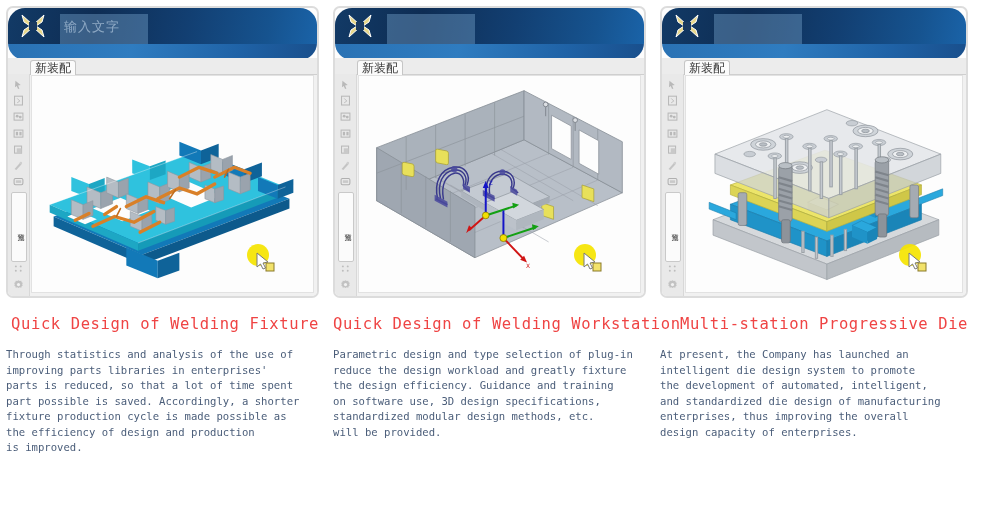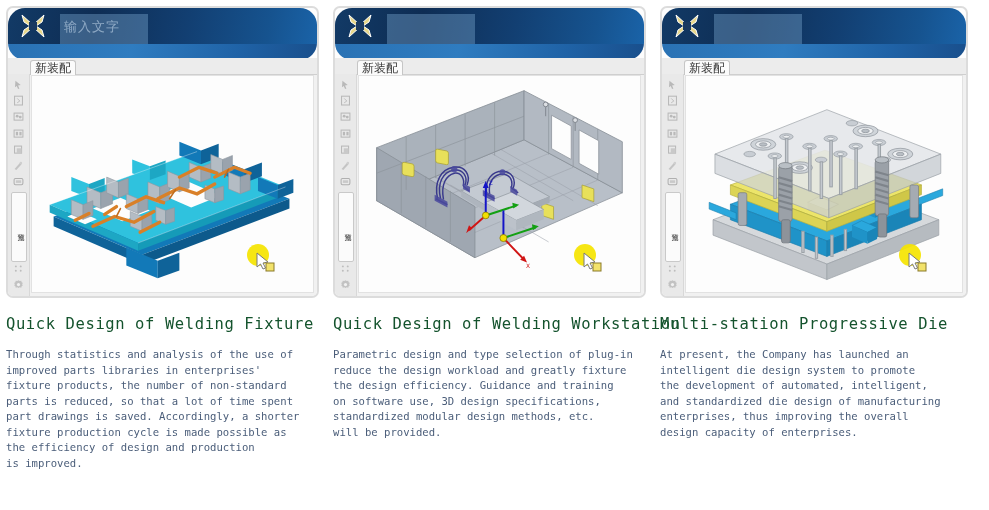--- a/index.html
+++ b/index.html
@@ -69,22 +69,22 @@
     position:absolute;left:23px;top:17px;right:3px;bottom:3px;
     background:#fdfdfd;border:1px solid #e2e2e2;overflow:hidden;
   }
   .vp-svg{width:100%;height:100%;display:block;}
 
   
   .cursor-badge{position:absolute;width:34px;height:32px;}
 
   
   .card-title{
-    margin:17px 0 0 0;text-align:left;
-    font-size:15.5px;color:#14532d;letter-spacing:.6px;white-space:nowrap;
+    margin:17px 0 0 0;text-align:right;
+    font-size:15.5px;color:#ef4444;letter-spacing:.6px;white-space:nowrap;
   }
   .card-body{
     margin:14px 0 0 0;
     font-size:10.6px;line-height:15.5px;color:#4a5d79;
   }
   .card-body div{white-space:nowrap;}
 </style>
 </head>
 <body>
 
@@ -238,24 +238,23 @@
             <path d="M13 11 L24 20 L19 21 L21.5 26 L19 27 L16.5 22 L13 25 Z" fill="#ffffff" stroke="#7a7a7a" stroke-width="1"></path>
             <rect x="22" y="21" width="8" height="8" fill="#f2e26a" stroke="#8a7a2a" stroke-width="1"></rect>
           </svg>
         </div>
       </div>
     </div>
 
     <div class="card-title">Quick Design of Welding Fixture</div>
     <div class="card-body">
       <div>Through statistics and analysis of the use of</div>
-      <div>improved parts libraries in enterprises'</div>
-      <div>fixture products, the number of non-standard</div>
+      <div>improving parts libraries in enterprises'</div>
       <div>parts is reduced, so that a lot of time spent</div>
-      <div>part drawings is saved. Accordingly, a shorter</div>
+      <div>part possible is saved. Accordingly, a shorter</div>
       <div>fixture production cycle is made possible as</div>
       <div>the efficiency of design and production</div>
       <div>is improved.</div>
     </div>
   </div>
 
   <div class="col">
     <div class="app">
 
       <div class="titlebar">

